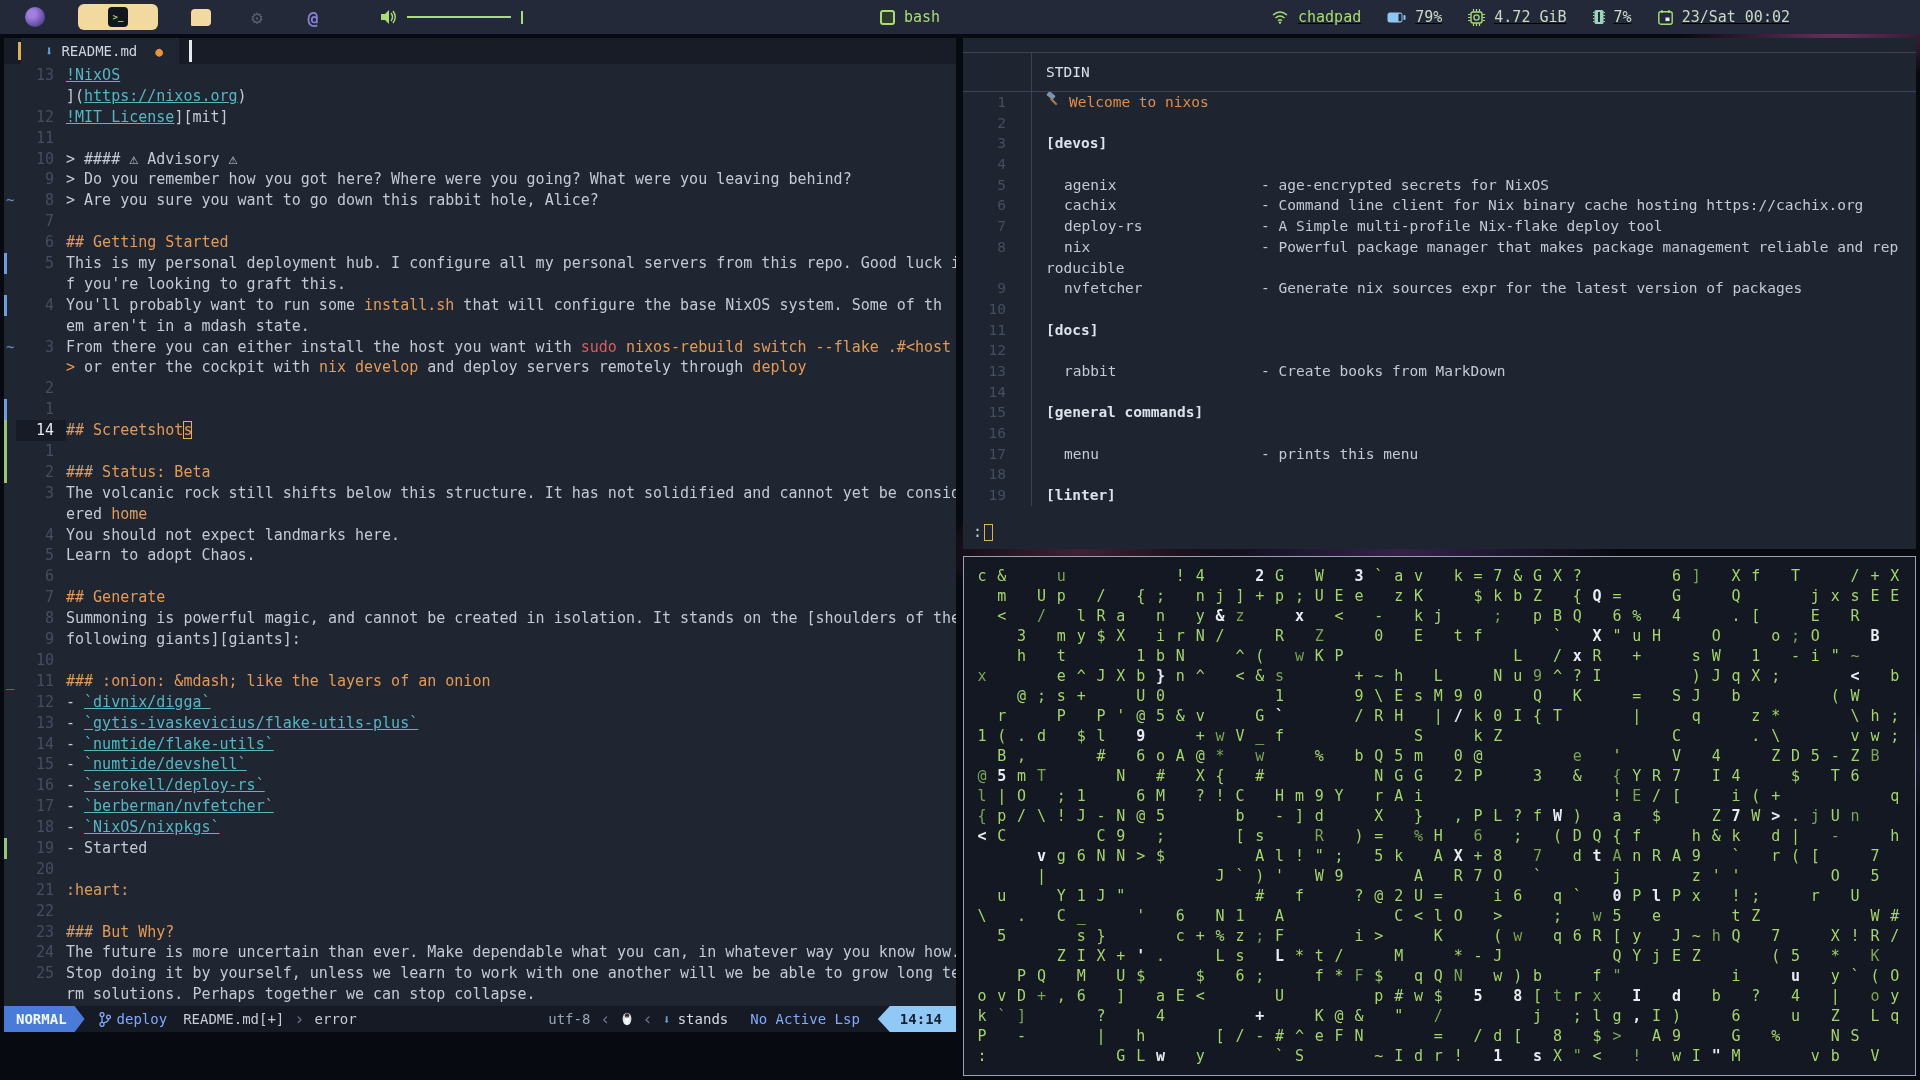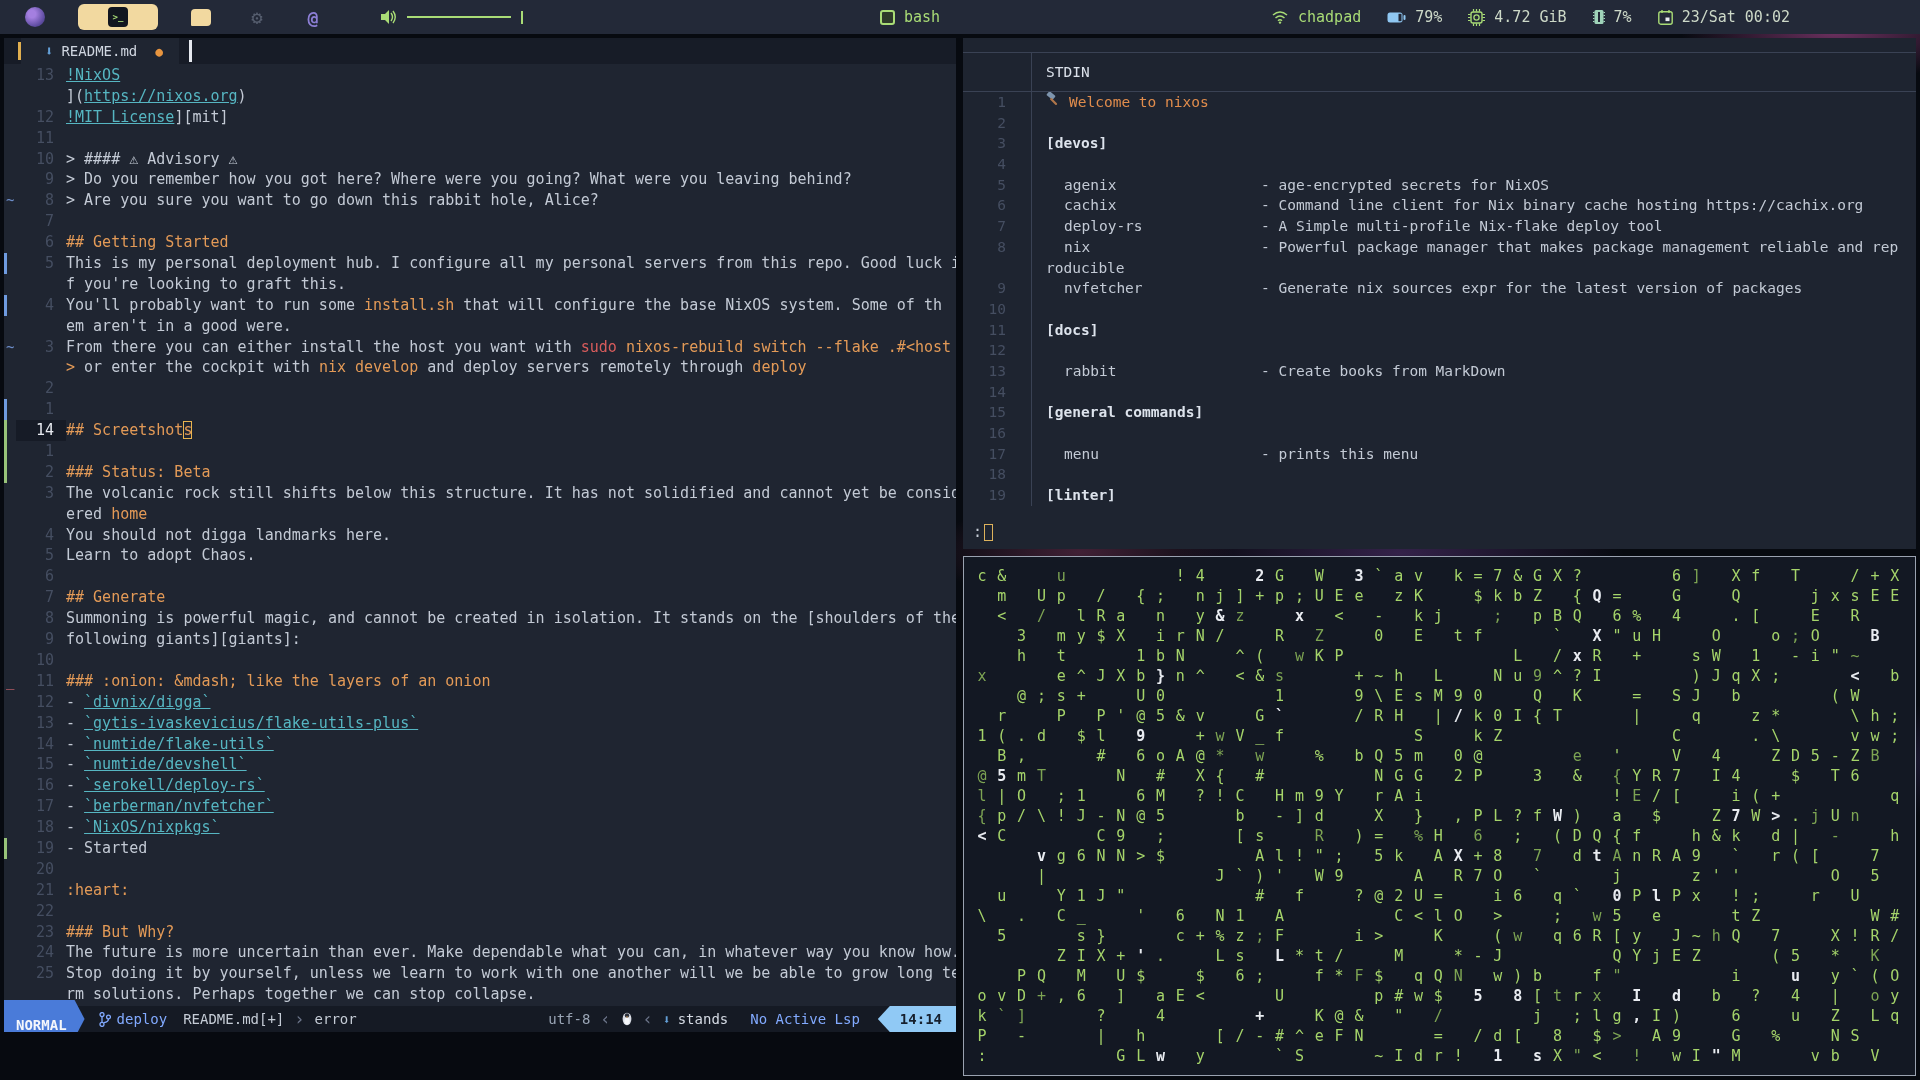--- a/index.html
+++ b/index.html
@@ -22,21 +22,21 @@
              display:flex;align-items:center;justify-content:center;font-weight:bold;}
   .chat-icon{width:20px;height:17px;background:#f2d9a0;border-radius:4px 4px 4px 1px;}
   .gear-icon{color:#555d6e;font-size:19px;line-height:1;}
   .at-icon{color:#8d7fd6;font-size:18px;font-weight:bold;}
   .vol{display:flex;align-items:center;gap:10px;margin-left:24px;}
   .vol-line{width:104px;height:2px;background:#a9dc76;}
   .vol-cap{width:2px;height:13px;background:#a9dc76;}
   .tb-center{position:absolute;left:880px;top:0;height:34px;display:flex;align-items:center;gap:9px;}
   .bash-sq{width:11px;height:11px;border:2px solid #a9dc76;border-radius:3px;background:#2e3a2a;}
   .bash-label{color:#a9dc76;font-size:15px;}
-  .tb-right{position:absolute;right:130px;top:0;height:34px;display:flex;align-items:center;gap:26px;}
+  .tb-right{position:absolute;right:130px;top:0;height:34px;display:flex;align-items:center;gap:26px;text-decoration:underline;}
   .metric{display:flex;align-items:center;gap:9px;color:#cdd9c8;font-size:15px;}
   .micon{display:flex;align-items:center;}
   
   .editor{position:absolute;left:4px;top:38px;width:952px;height:994px;background:#1f2531;
           display:flex;flex-direction:column;overflow:hidden;}
   .tabbar{height:26px;background:#171c27;display:flex;align-items:center;flex:none;}
   .tab-accent{width:3px;height:18px;background:#e0af4f;margin-left:14px;}
   .tab{height:26px;background:#1f2531;display:flex;align-items:center;gap:8px;padding:0 16px 0 24px;}
   .tab-md-icon{color:#64a0d8;font-size:14px;}
   .tab-title{color:#d0d6e0;font-size:14px;}
@@ -55,21 +55,21 @@
   .seg-t{color:#c3cad5;}
   .seg-h{color:#e39a57;}
   .seg-c{color:#e39a57;}
   .seg-l{color:#56b6c2;text-decoration:underline;}
   .seg-r{color:#d95c5c;}
   .seg-k{color:#e39a57;outline:1px solid #e8b34f;outline-offset:-1px;}
   
   .statusline{height:26px;background:#151a24;flex:none;display:flex;align-items:center;
               justify-content:space-between;font-size:14px;}
   .sl-left,.sl-right{display:flex;align-items:center;height:26px;}
-  .sl-mode{background:#4a7bd9;color:#f4f7fc;font-weight:bold;padding:12px 18px 0 12px;height:26px;
+  .sl-mode{background:#4a7bd9;color:#f4f7fc;font-weight:bold;padding:0 18px 0 12px;height:26px;
            line-height:26px;clip-path:polygon(0 0,calc(100% - 10px) 0,100% 50%,calc(100% - 10px) 100%,0 100%);}
   .sl-branch{display:flex;align-items:center;gap:6px;color:#82aaff;margin-left:14px;}
   .sl-file{color:#c5ccd6;margin-left:16px;}
   .sl-sep{color:#6b7489;font-size:17px;margin:0 10px;}
   .sl-err{color:#c5ccd6;}
   .sl-enc{color:#9aa5b5;}
   .sl-ft{display:flex;align-items:center;gap:7px;color:#d4dae3;}
   .dn-arrow{color:#64a0d8;font-size:13px;}
   .sl-lsp{color:#82aaff;margin:0 18px 0 22px;}
   .sl-time{background:#90c9f5;color:#16202e;font-weight:bold;height:26px;line-height:26px;
@@ -207,31 +207,31 @@
         <div class="ed-row"><span class="ed-sign"></span><span class="ed-num">12</span><span class="ed-code"><span class="seg-l">!MIT License</span><span class="seg-t">][mit]</span></span></div>
         <div class="ed-row"><span class="ed-sign"></span><span class="ed-num">11</span><span class="ed-code"></span></div>
         <div class="ed-row"><span class="ed-sign"></span><span class="ed-num">10</span><span class="ed-code"><span class="seg-t">&gt; #### ⚠ Advisory ⚠</span></span></div>
         <div class="ed-row"><span class="ed-sign"></span><span class="ed-num">9</span><span class="ed-code"><span class="seg-t">&gt; Do you remember how you got here? Where were you going? What were you leaving behind?</span></span></div>
         <div class="ed-row"><span class="ed-sign tilde">~</span><span class="ed-num">8</span><span class="ed-code"><span class="seg-t">&gt; Are you sure you want to go down this rabbit hole, Alice?</span></span></div>
         <div class="ed-row"><span class="ed-sign"></span><span class="ed-num">7</span><span class="ed-code"></span></div>
         <div class="ed-row"><span class="ed-sign"></span><span class="ed-num">6</span><span class="ed-code"><span class="seg-h">## Getting Started</span></span></div>
         <div class="ed-row"><span class="ed-sign bar-blue"></span><span class="ed-num">5</span><span class="ed-code"><span class="seg-t">This is my personal deployment hub. I configure all my personal servers from this repo. Good luck i</span></span></div>
         <div class="ed-row"><span class="ed-sign"></span><span class="ed-num"></span><span class="ed-code"><span class="seg-t">f you're looking to graft this.</span></span></div>
         <div class="ed-row"><span class="ed-sign bar-blue"></span><span class="ed-num">4</span><span class="ed-code"><span class="seg-t">You'll probably want to run some </span><span class="seg-c">install.sh</span><span class="seg-t"> that will configure the base NixOS system. Some of th</span></span></div>
-        <div class="ed-row"><span class="ed-sign"></span><span class="ed-num"></span><span class="ed-code"><span class="seg-t">em aren't in a good were.</span></span></div>
+        <div class="ed-row"><span class="ed-sign"></span><span class="ed-num"></span><span class="ed-code"><span class="seg-t">em aren't in a mdash state.</span></span></div>
         <div class="ed-row"><span class="ed-sign tilde">~</span><span class="ed-num">3</span><span class="ed-code"><span class="seg-t">From there you can either install the host you want with </span><span class="seg-r">sudo</span><span class="seg-c"> nixos-rebuild switch --flake .#&lt;host</span></span></div>
         <div class="ed-row"><span class="ed-sign"></span><span class="ed-num"></span><span class="ed-code"><span class="seg-c">&gt;</span><span class="seg-t"> or enter the cockpit with </span><span class="seg-c">nix develop</span><span class="seg-t"> and deploy servers remotely through </span><span class="seg-c">deploy</span></span></div>
         <div class="ed-row"><span class="ed-sign"></span><span class="ed-num">2</span><span class="ed-code"></span></div>
         <div class="ed-row"><span class="ed-sign bar-blue"></span><span class="ed-num">1</span><span class="ed-code"></span></div>
         <div class="ed-row"><span class="ed-sign bar-green"></span><span class="ed-num cur">14</span><span class="ed-code"><span class="seg-h">## Screetshot</span><span class="seg-k">s</span></span></div>
         <div class="ed-row"><span class="ed-sign bar-green"></span><span class="ed-num">1</span><span class="ed-code"></span></div>
         <div class="ed-row"><span class="ed-sign bar-green"></span><span class="ed-num">2</span><span class="ed-code"><span class="seg-h">### Status: Beta</span></span></div>
         <div class="ed-row"><span class="ed-sign"></span><span class="ed-num">3</span><span class="ed-code"><span class="seg-t">The volcanic rock still shifts below this structure. It has not solidified and cannot yet be consid</span></span></div>
         <div class="ed-row"><span class="ed-sign"></span><span class="ed-num"></span><span class="ed-code"><span class="seg-t">ered </span><span class="seg-c">home</span></span></div>
-        <div class="ed-row"><span class="ed-sign"></span><span class="ed-num">4</span><span class="ed-code"><span class="seg-t">You should not digga landmarks here.</span></span></div>
+        <div class="ed-row"><span class="ed-sign"></span><span class="ed-num">4</span><span class="ed-code"><span class="seg-t">You should not expect landmarks here.</span></span></div>
         <div class="ed-row"><span class="ed-sign"></span><span class="ed-num">5</span><span class="ed-code"><span class="seg-t">Learn to adopt Chaos.</span></span></div>
         <div class="ed-row"><span class="ed-sign"></span><span class="ed-num">6</span><span class="ed-code"></span></div>
         <div class="ed-row"><span class="ed-sign"></span><span class="ed-num">7</span><span class="ed-code"><span class="seg-h">## Generate</span></span></div>
         <div class="ed-row"><span class="ed-sign"></span><span class="ed-num">8</span><span class="ed-code"><span class="seg-t">Summoning is powerful magic, and cannot be created in isolation. It stands on the [shoulders of the</span></span></div>
         <div class="ed-row"><span class="ed-sign"></span><span class="ed-num">9</span><span class="ed-code"><span class="seg-t">following giants][giants]:</span></span></div>
         <div class="ed-row"><span class="ed-sign"></span><span class="ed-num">10</span><span class="ed-code"></span></div>
         <div class="ed-row"><span class="ed-sign uline">_</span><span class="ed-num">11</span><span class="ed-code"><span class="seg-h">### :onion: &amp;mdash; like the layers of an onion</span></span></div>
         <div class="ed-row"><span class="ed-sign"></span><span class="ed-num">12</span><span class="ed-code"><span class="seg-t">- </span><span class="seg-l">`divnix/digga`</span></span></div>
         <div class="ed-row"><span class="ed-sign"></span><span class="ed-num">13</span><span class="ed-code"><span class="seg-t">- </span><span class="seg-l">`gytis-ivaskevicius/flake-utils-plus`</span></span></div>
         <div class="ed-row"><span class="ed-sign"></span><span class="ed-num">14</span><span class="ed-code"><span class="seg-t">- </span><span class="seg-l">`numtide/flake-utils`</span></span></div>

